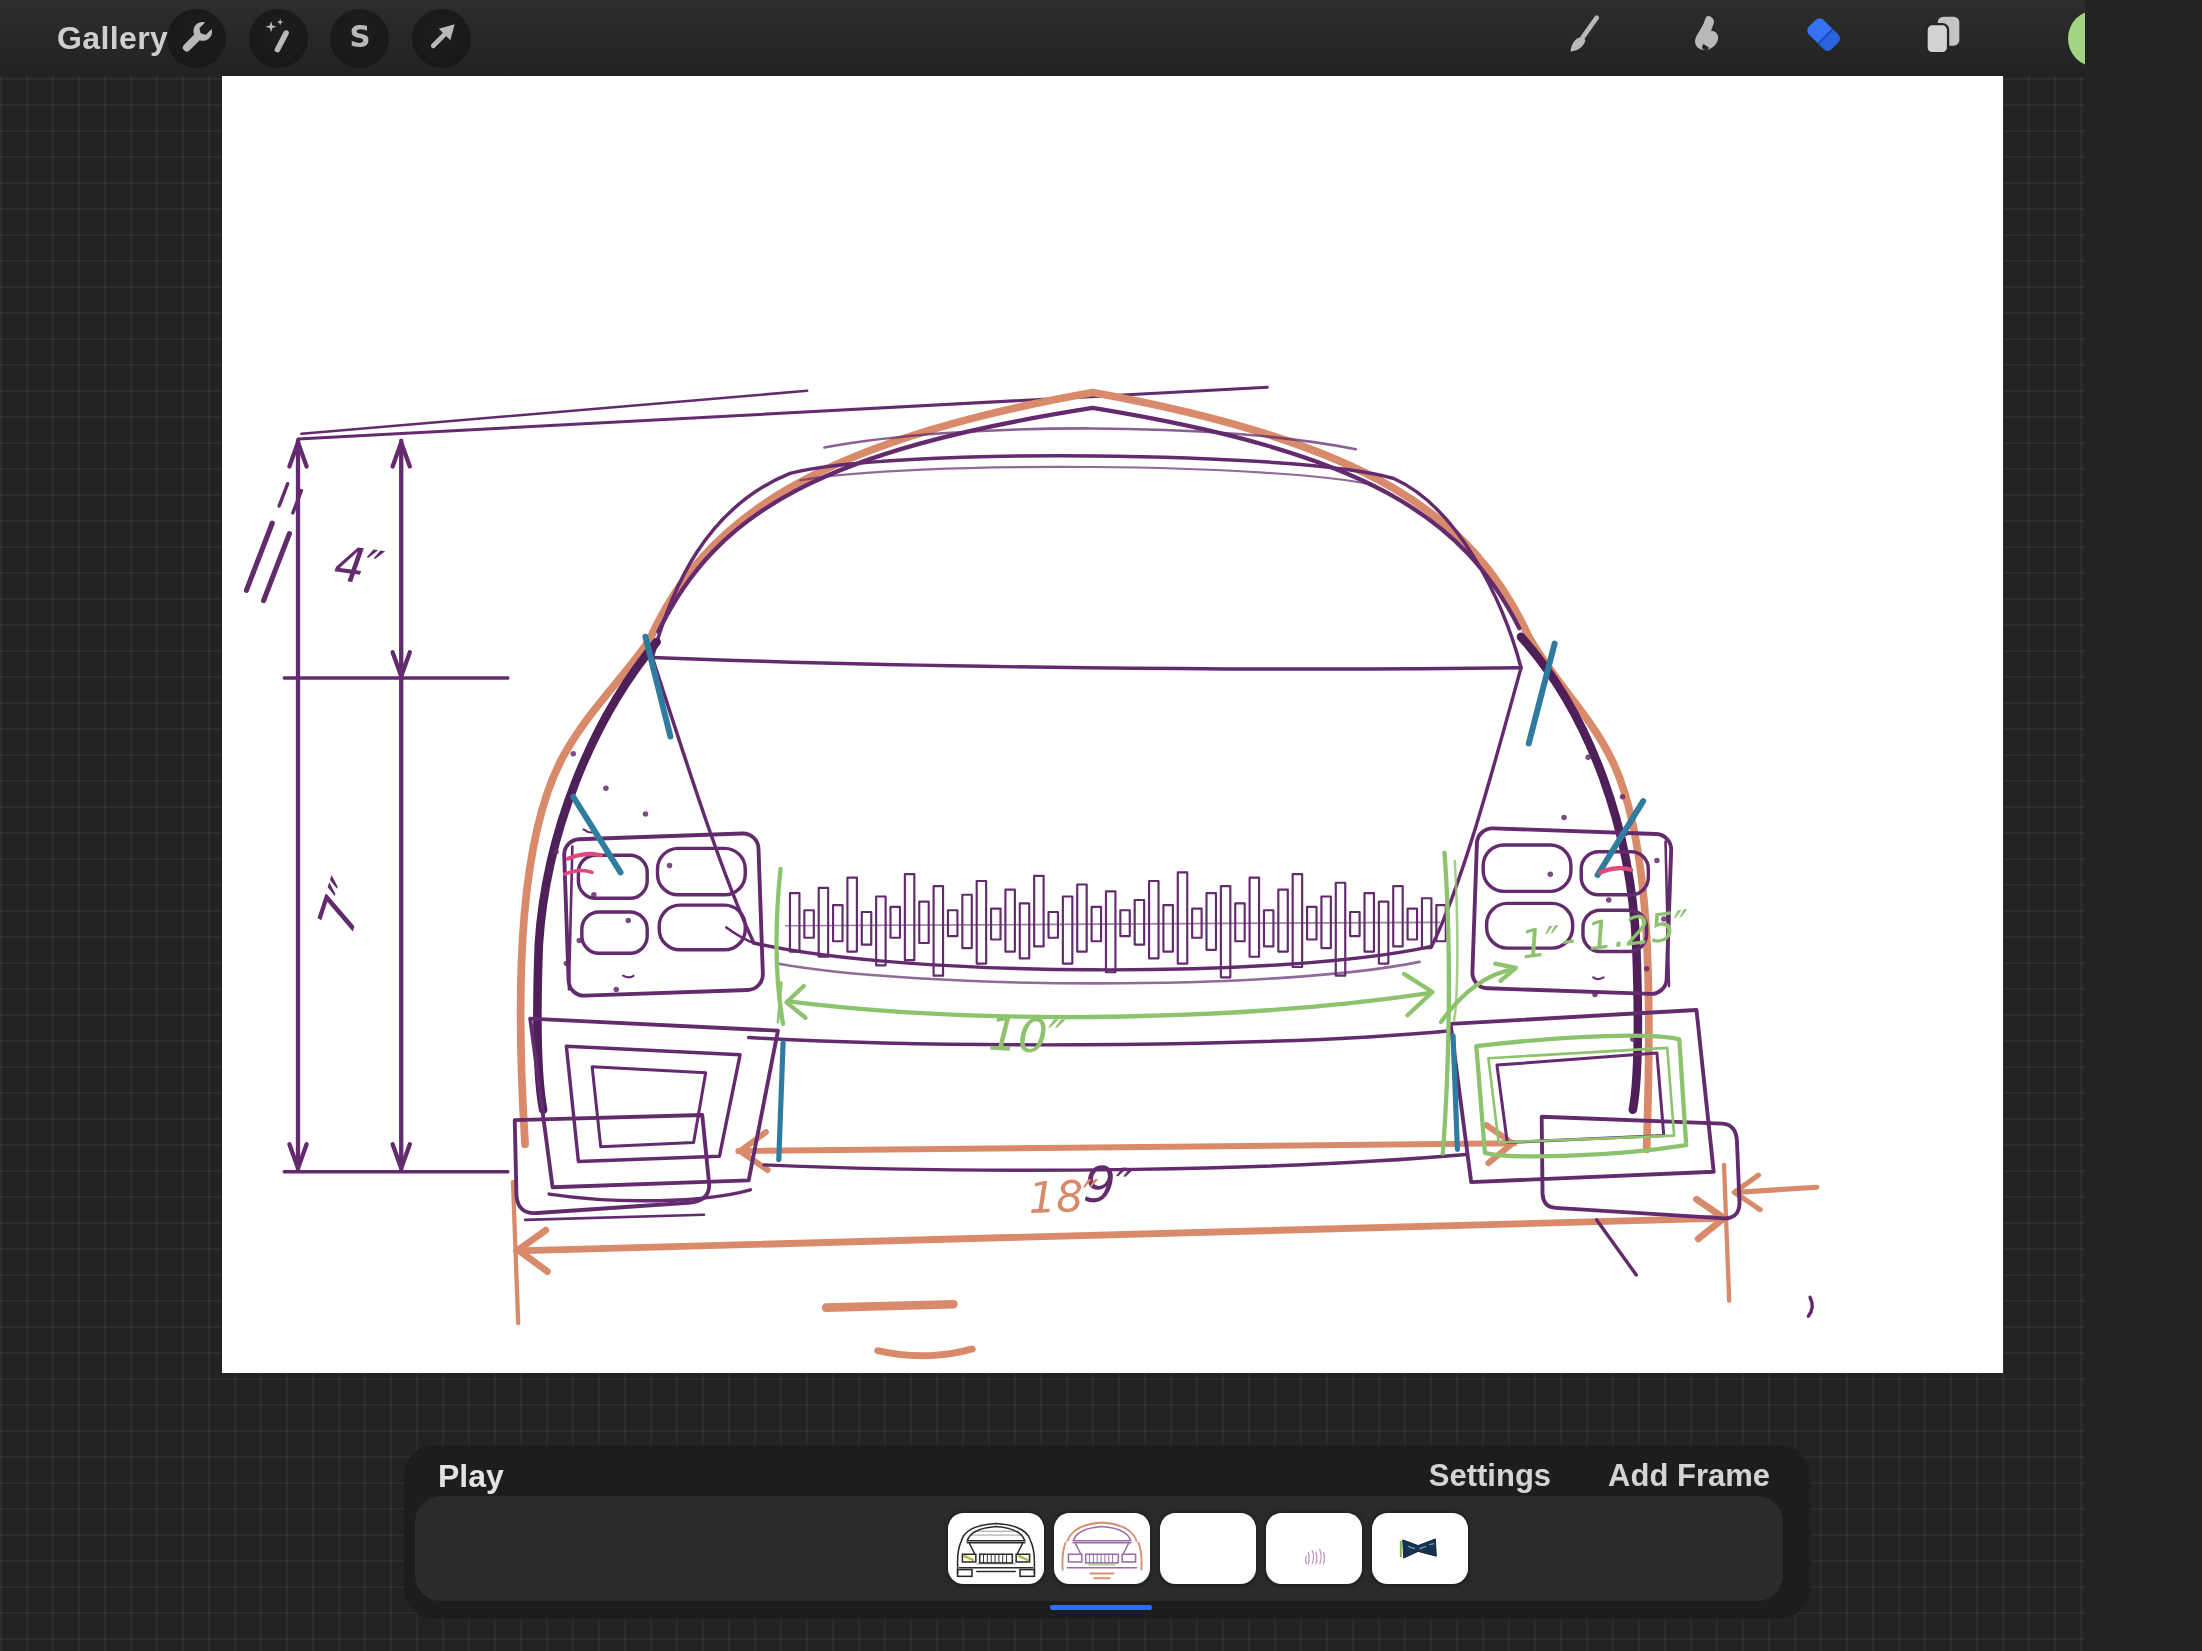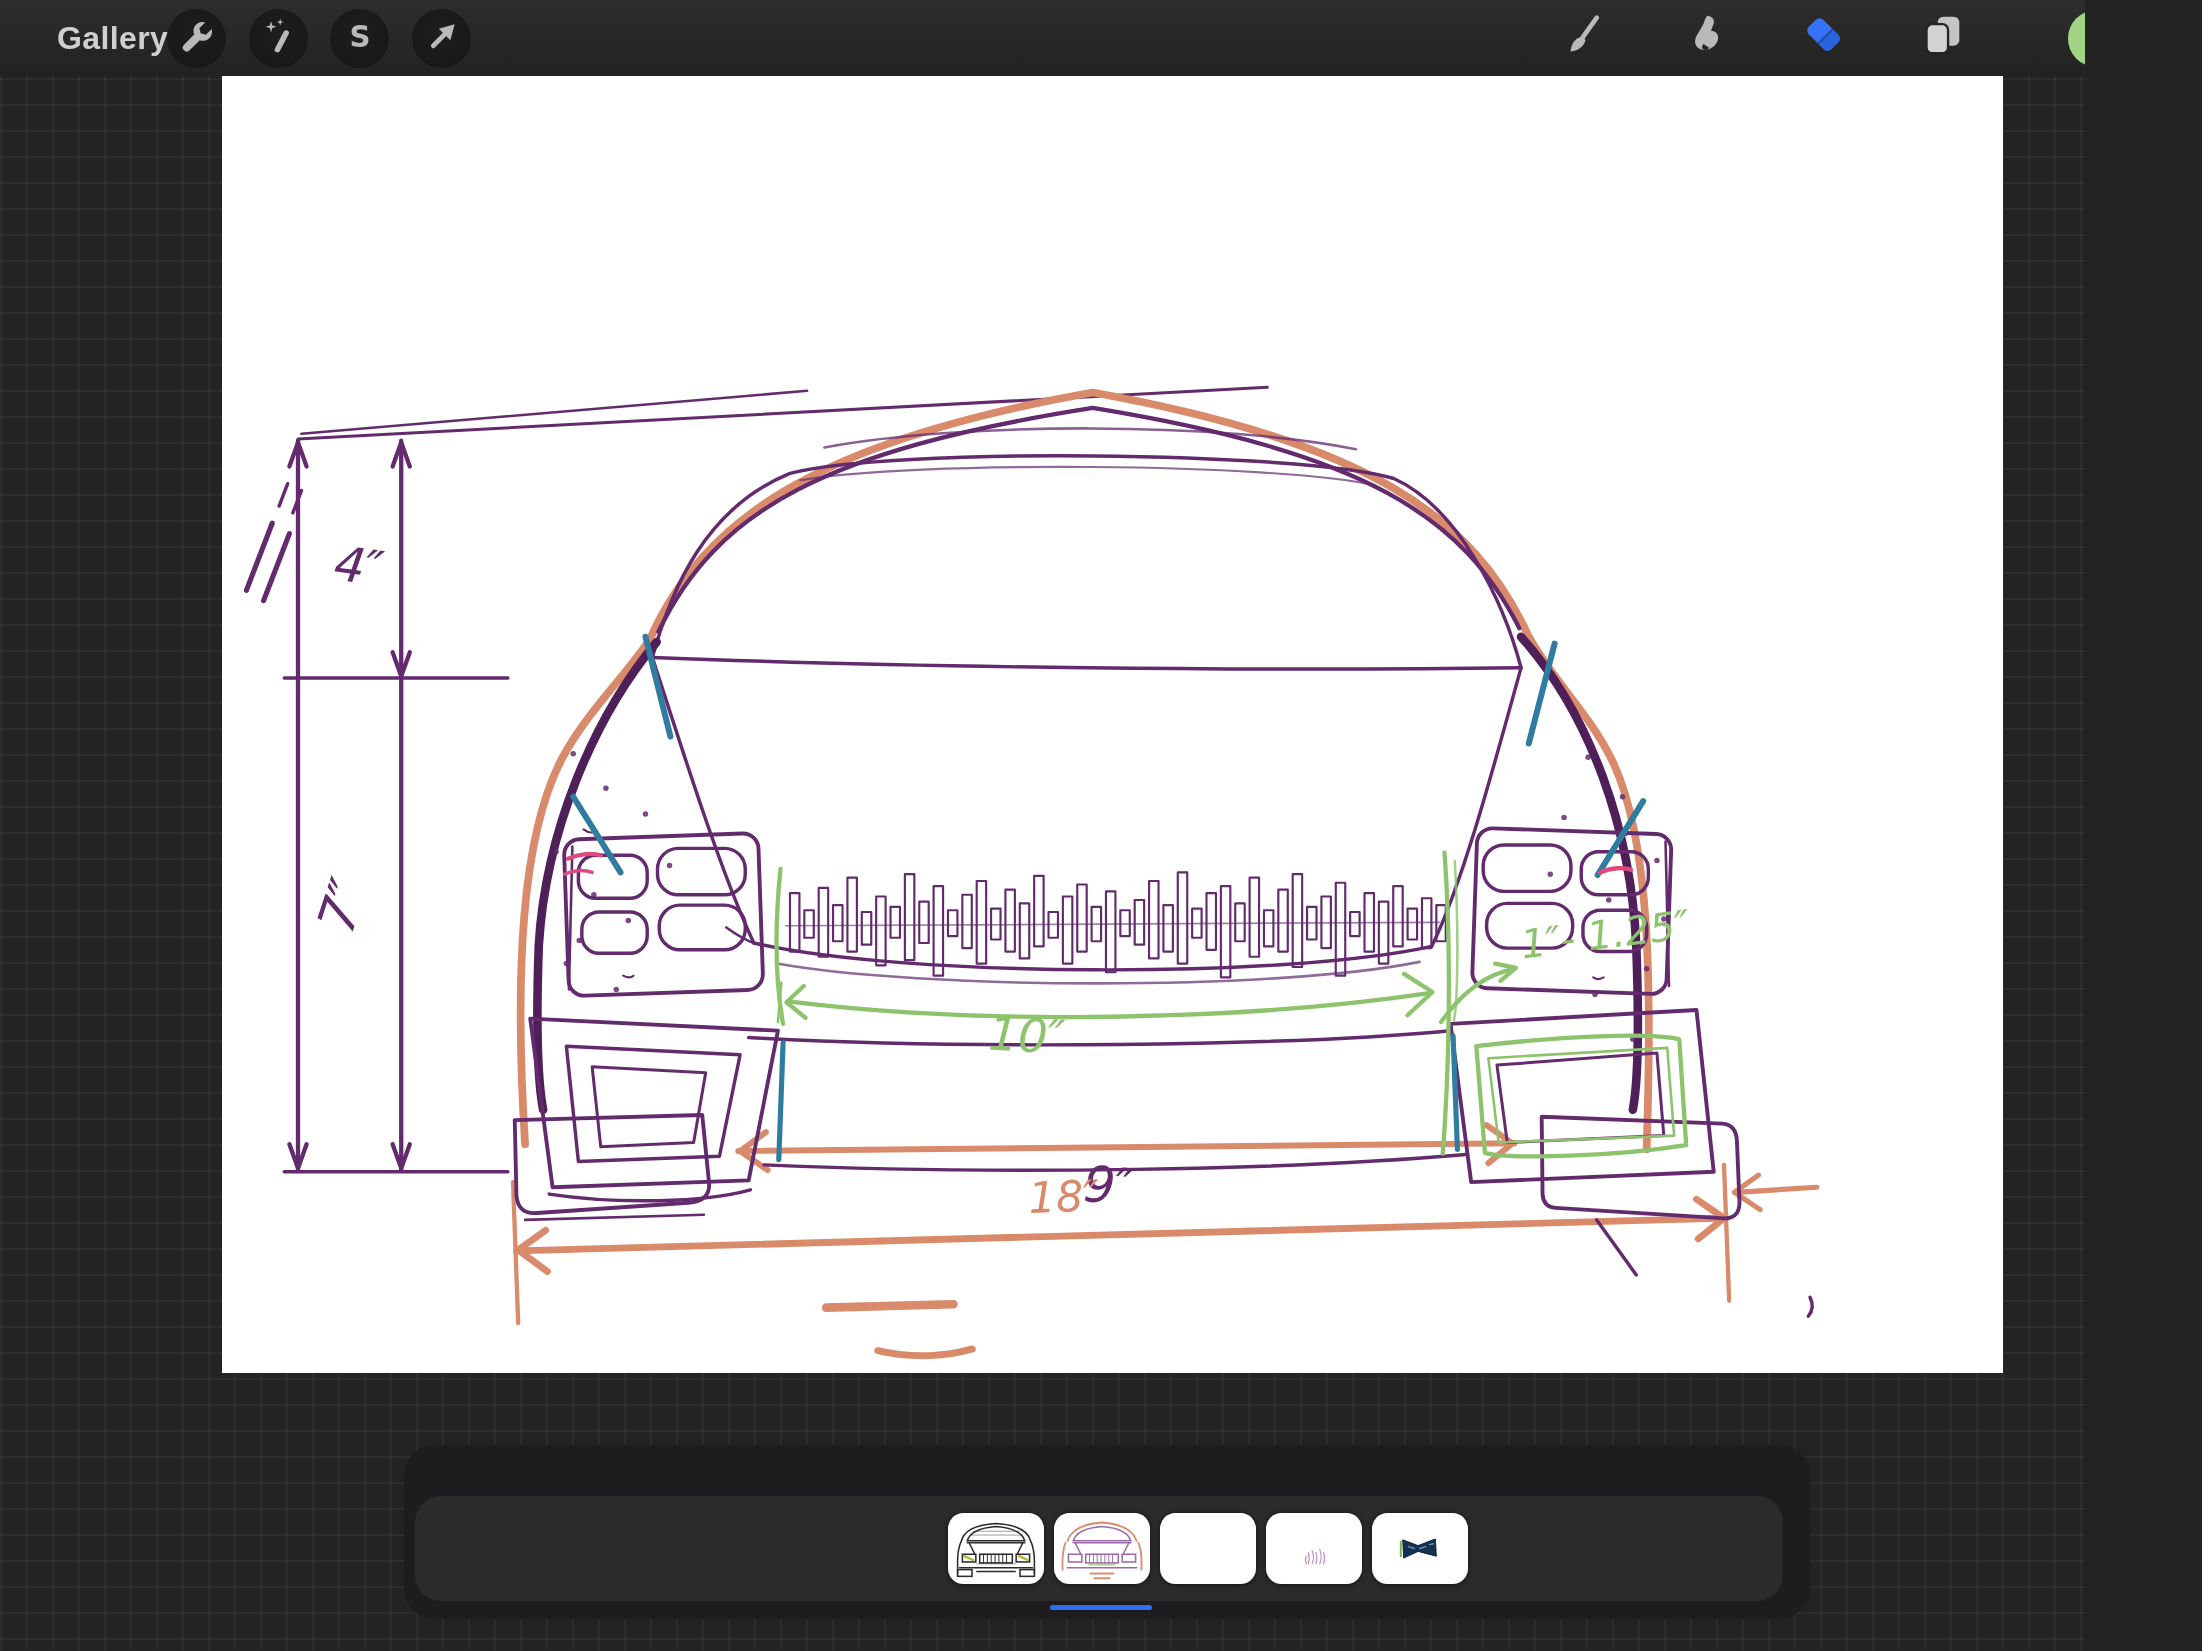--- a/index.html
+++ b/index.html
@@ -390,20 +390,26 @@
       <span>
         <svg viewBox="0 0 48 48">
           <path d="M31 14 H18 a9.5 9.5 0 0 0 0 19 H34" fill="none" stroke="#5a5a5a" stroke-width="4.5" stroke-linecap="round"></path>
           <path d="M30 6.5 L30 21.5 L42.5 14 Z" fill="#5a5a5a"></path>
         </svg>
       </span>
     </div>
   </div>
 
   <div class="anim-panel">
+    <div class="anim-header">
+      <span class="play">Play</span>
+      <span class="spacer"></span>
+      <span class="hbtn">Settings</span>
+      <span class="hbtn">Add Frame</span>
+    </div>
 
     <div class="timeline-track">
 
       <div class="frame" style="left:533px">
         <svg viewBox="0 0 100 72">
           <g fill="none" stroke="#2b2b2b" stroke-width="1.6" stroke-linecap="round">
             <path d="M14 28 Q18 12 50 10 Q82 12 86 28 M14 28 Q10 36 10 50 L10 62 M86 28 Q90 36 90 50 L90 62"></path>
             <path d="M20 28 Q24 15 50 13 Q76 15 80 28 Z M20 30 H80 M22 30 L28 42 M78 30 L72 42"></path>
             <rect x="33" y="42" width="34" height="9"></rect>
             <path stroke-width="1" d="M37 42v9 M41 42v9 M45 42v9 M49 42v9 M53 42v9 M57 42v9 M61 42v9"></path>

